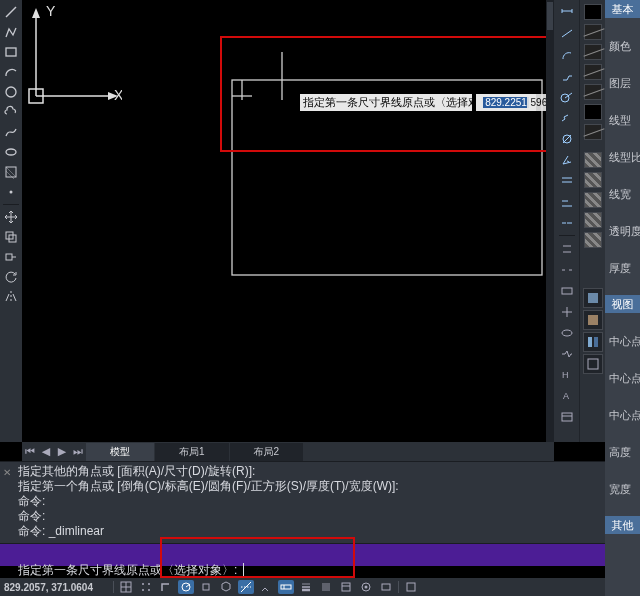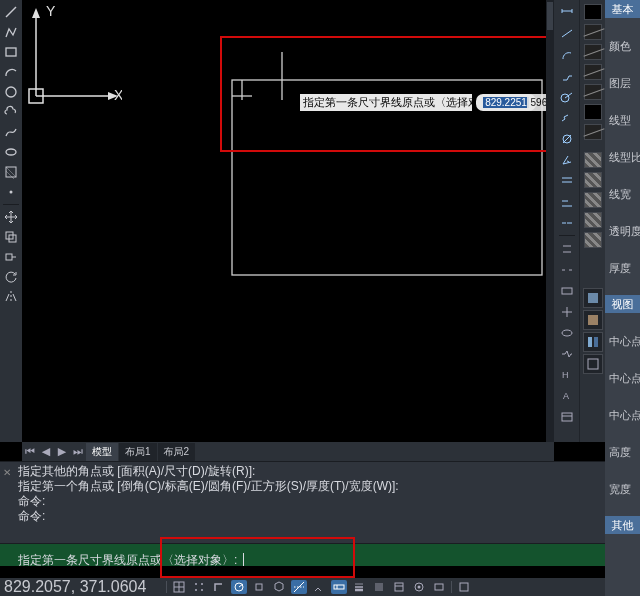--- a/index.html
+++ b/index.html
@@ -10,49 +10,49 @@
   .left-toolbar { position: absolute; left: 0; top: 0; width: 22px; height: 442px; background: #2c3138; display: flex; flex-direction: column; align-items: center; padding-top: 2px; }
   .left-toolbar .tool { width: 18px; height: 18px; margin: 1px 0; display: flex; align-items: center; justify-content: center; cursor: pointer; }
   .left-toolbar svg { width: 14px; height: 14px; }
   .lt-sep { width: 16px; height: 1px; background: #1a1d22; margin: 2px 0; }
 
   
   .canvas { position: absolute; left: 22px; top: 0; width: 532px; height: 442px; background: #000; }
   .canvas svg { position: absolute; left: 0; top: 0; }
 
   .tooltip-box { position: absolute; left: 278px; top: 94px; width: 172px; height: 17px; background: #e8e8e8; color: #000; font-size: 11px; line-height: 17px; padding: 0 3px; white-space: nowrap; overflow: hidden; }
-  .coord-x { position: absolute; left: 454px; top: 94px; width: 60px; height: 17px; background: #e8e8e8; color: #000; font-size: 10px; line-height: 17px; text-align: center; border-radius: 7px; }
+  .coord-x { position: absolute; left: 454px; top: 94px; width: 60px; height: 17px; background: #e8e8e8; color: #000; font-size: 10px; line-height: 17px; text-align: center; }
   .coord-x .selbox { background: #285a9c; color: #fff; padding: 0 2px; }
   .coord-y { position: absolute; left: 505px; top: 94px; width: 48px; height: 17px; background: #e8e8e8; color: #000; font-size: 10px; line-height: 17px; text-align: center; opacity: .9; }
 
   .redbox1 { position: absolute; left: 198px; top: 36px; width: 380px; height: 116px; border: 2px solid #d20a0a; pointer-events: none; }
 
   
   .ucs { position: absolute; left: 30px; top: 306px; width: 100px; height: 110px; pointer-events: none; }
 
   
   .tabs { position: absolute; left: 22px; top: 442px; width: 532px; height: 19px; background: #2c3138; display: flex; align-items: center; }
   .tabnav { width: 14px; height: 14px; display: flex; align-items: center; justify-content: center; color: #aab; margin: 0 1px; cursor: pointer; }
-  .tab { padding: 2px 6px; font-size: 10px; color: #c8cad0; cursor: pointer; background: #20242a; margin-right: 1px; }
+  .tab { padding: 2px 24px; font-size: 10px; color: #c8cad0; cursor: pointer; background: #20242a; margin-right: 1px; }
   .tab.active { background: #3a4049; color: #fff; }
 
   
   .cmdhist { position: absolute; left: 0; top: 461px; width: 640px; height: 94px; background: #2f343c; border-top: 1px solid #1a1d22; padding: 2px 4px 2px 18px; font-size: 12px; color: #d8dae0; line-height: 15px; }
   .cmdhist .closex { position: absolute; left: 3px; top: 3px; font-size: 10px; color: #888; cursor: pointer; }
   .cmdhist .line { white-space: nowrap; }
 
   
-  .cmdline { position: absolute; left: 0; top: 543px; width: 640px; height: 23px; background: #14532d; border-top: 1px solid #1a1d22; padding: 8px 6px 0 18px; font-size: 12px; color: #d8dae0; }
+  .cmdline { position: absolute; left: 0; top: 543px; width: 640px; height: 23px; background: #4c1d95; border-top: 1px solid #1a1d22; padding: 18px 6px 0 18px; font-size: 12px; color: #d8dae0; }
   .cmdline .prompt-text { display: inline; }
   .cmdline .cursor { display: inline-block; width: 1px; height: 13px; background: #d8dae0; vertical-align: -2px; margin-left: 2px; }
   .redbox2 { position: absolute; left: 160px; top: 537px; width: 195px; height: 41px; border: 2px solid #d20a0a; pointer-events: none; }
 
   
   .statusbar { position: absolute; left: 0; top: 578px; width: 640px; height: 18px; background: #2c3138; display: flex; align-items: center; padding: 0 4px; }
-  .statusbar .coords { font-size: 16px; color: #c8cad0; margin-right: 18px; }
+  .statusbar .coords { font-size: 10px; color: #c8cad0; margin-right: 18px; font-weight: bold; }
   .statusbar .sbtn { width: 16px; height: 14px; margin: 0 2px; display: flex; align-items: center; justify-content: center; cursor: pointer; }
   .statusbar .sbtn.on { background: #3a6ea5; border-radius: 2px; }
   .statusbar svg { width: 12px; height: 12px; }
   .sbsep { width: 1px; height: 12px; background: #4a4f58; margin: 0 2px; }
 
   
   .rcol1 { position: absolute; left: 554px; top: 0; width: 25px; height: 442px; background: #2c3138; display: flex; flex-direction: column; align-items: center; padding-top: 2px; }
   .rcol1 .tool { width: 20px; height: 19px; margin: 1px 0; display: flex; align-items: center; justify-content: center; cursor: pointer; }
   .rcol1 svg { width: 14px; height: 14px; }
 
@@ -205,20 +205,21 @@
   <div class="tab">布局1</div>
   <div class="tab">布局2</div>
 </div>
 
 <div class="cmdhist">
   <div class="closex">✕</div>
   <div class="line">指定其他的角点或 [面积(A)/尺寸(D)/旋转(R)]:</div>
   <div class="line">指定第一个角点或 [倒角(C)/标高(E)/圆角(F)/正方形(S)/厚度(T)/宽度(W)]:</div>
   <div class="line">命令:</div>
   <div class="line">命令:</div>
+  <div class="line">命令: _dimlinear</div>
 </div>
 
 <div class="cmdline">
   <span class="prompt-text">指定第一条尺寸界线原点或〈选择对象〉:</span>
   <span class="cursor"></span>
 </div>
 <div class="redbox2"></div>
 
 <div class="statusbar">
   <span class="coords">829.2057, 371.0604</span>

